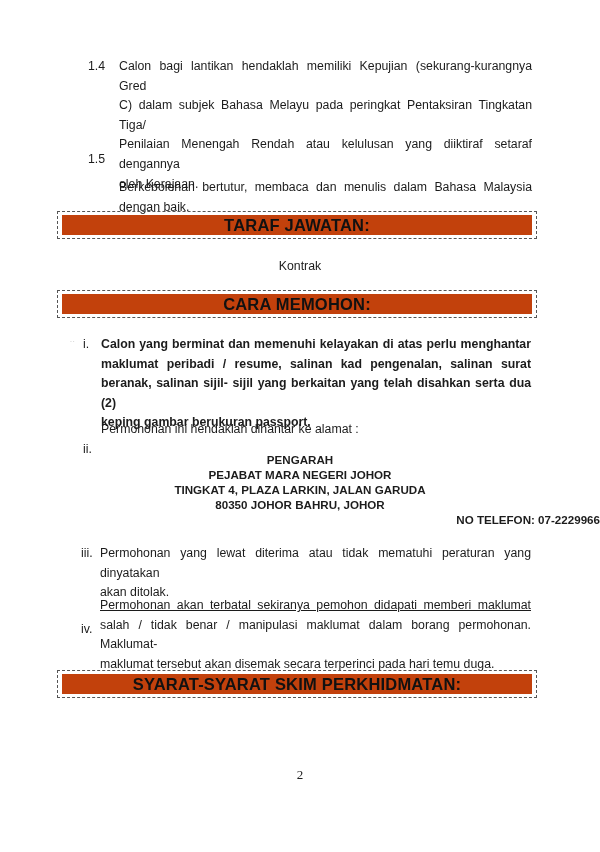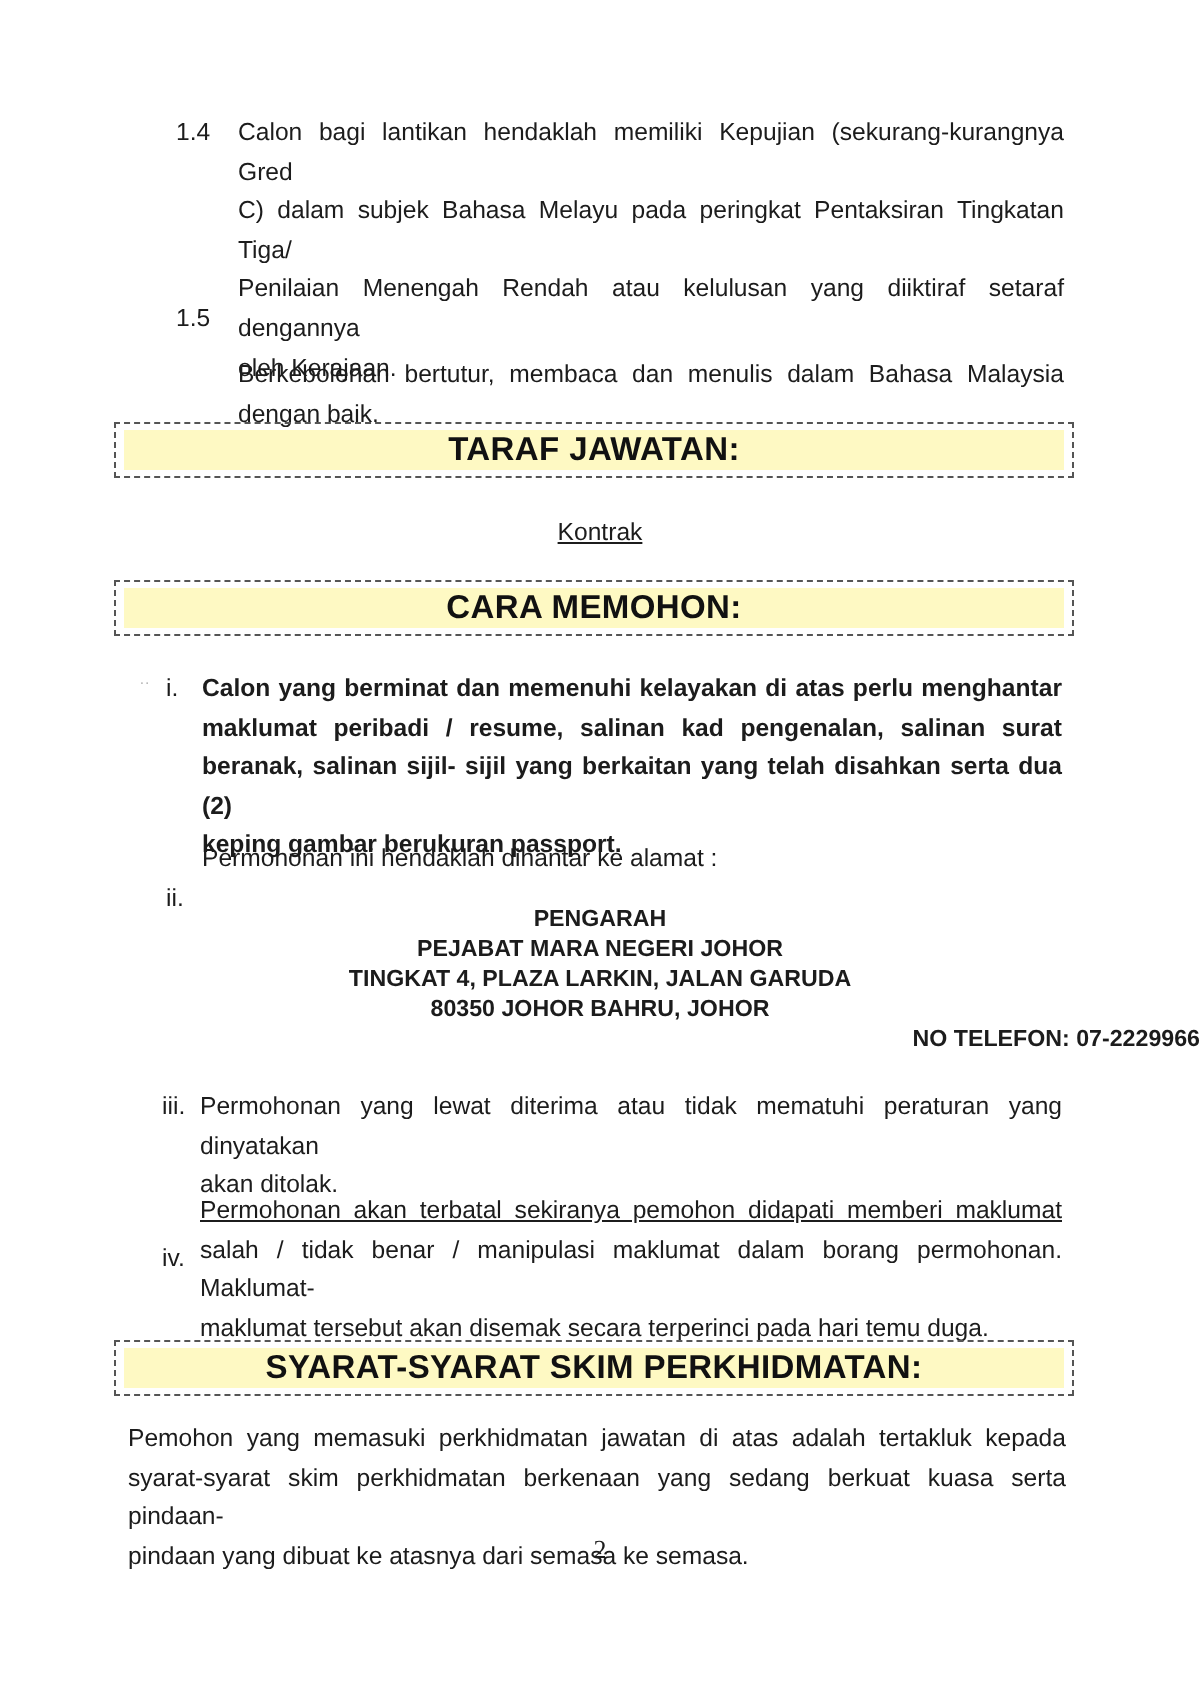--- a/index.html
+++ b/index.html
@@ -10,25 +10,25 @@
   .page { position: absolute; left: 0; top: 0; width: 508px; height: 852px; }
   .p { position: absolute; font-size: 12.3px; line-height: 19.6px; text-align: justify; }
   .p .last { text-align-last: left; }
   .num { position: absolute; font-size: 12.3px; line-height: 19.6px; }
   .hbox {
     position: absolute; left: 57px; width: 480px; height: 28px;
     border: 1.3px dashed #555; box-sizing: border-box;
   }
   .hbox .fill {
     position: absolute; left: 4px; right: 4px; top: 3px; bottom: 3px;
-    background: #fef9c3;
+    background: #c2410c;
     display: flex; align-items: center; justify-content: center;
     font-weight: bold; font-size: 16.5px; color: #111; letter-spacing: 0.2px;
   }
-  .center { position: absolute; left: 0; width: 600px; text-align: center; font-size: 12.3px; text-decoration: underline; }
+  .center { position: absolute; left: 0; width: 600px; text-align: center; font-size: 12.3px; }
   .addr { position: absolute; left: 0; width: 600px; text-align: center; font-weight: bold; font-size: 11.6px; line-height: 15.3px; }
   .bold { font-weight: bold; }
   .tick { position: absolute; left: 70px; top: 340px; font-size: 8px; color: #999; }
 </style>
 </head>
 <body>
 
 <div class="page">
 
   <div class="num" style="left:88px; top:57px;">1.4</div>
@@ -86,20 +86,15 @@
   <div class="num" style="left:81px; top:596px;margin-top:24px;">iv.</div>
   <div class="p" style="left:100px; top:596px; width:431px;">
     <div style="text-align-last: justify; text-decoration: underline;">Permohonan akan terbatal sekiranya pemohon didapati memberi maklumat</div>
     <div style="text-align-last: justify;">salah / tidak benar / manipulasi maklumat dalam borang permohonan. Maklumat-</div>
     <div class="last">maklumat tersebut akan disemak secara terperinci pada hari temu duga.</div>
   </div>
 
   <div class="hbox" style="top:670px;">
     <div class="fill">SYARAT-SYARAT SKIM PERKHIDMATAN:</div>
   </div>
-  <div class="p" style="left:64px; top:710px; width:469px;">
-    <div style="text-align-last: justify;">Pemohon yang memasuki perkhidmatan jawatan di atas adalah tertakluk kepada</div>
-    <div style="text-align-last: justify;">syarat-syarat skim perkhidmatan berkenaan yang sedang berkuat kuasa serta pindaan-</div>
-    <div class="last">pindaan yang dibuat ke atasnya dari semasa ke semasa.</div>
-  </div>
 
   <div style="position:absolute; left:0; width:600px; top:767px; text-align:center; font-family:'Liberation Serif', serif; font-size:13px;">2</div>
 </div>
 
 </body></html>

